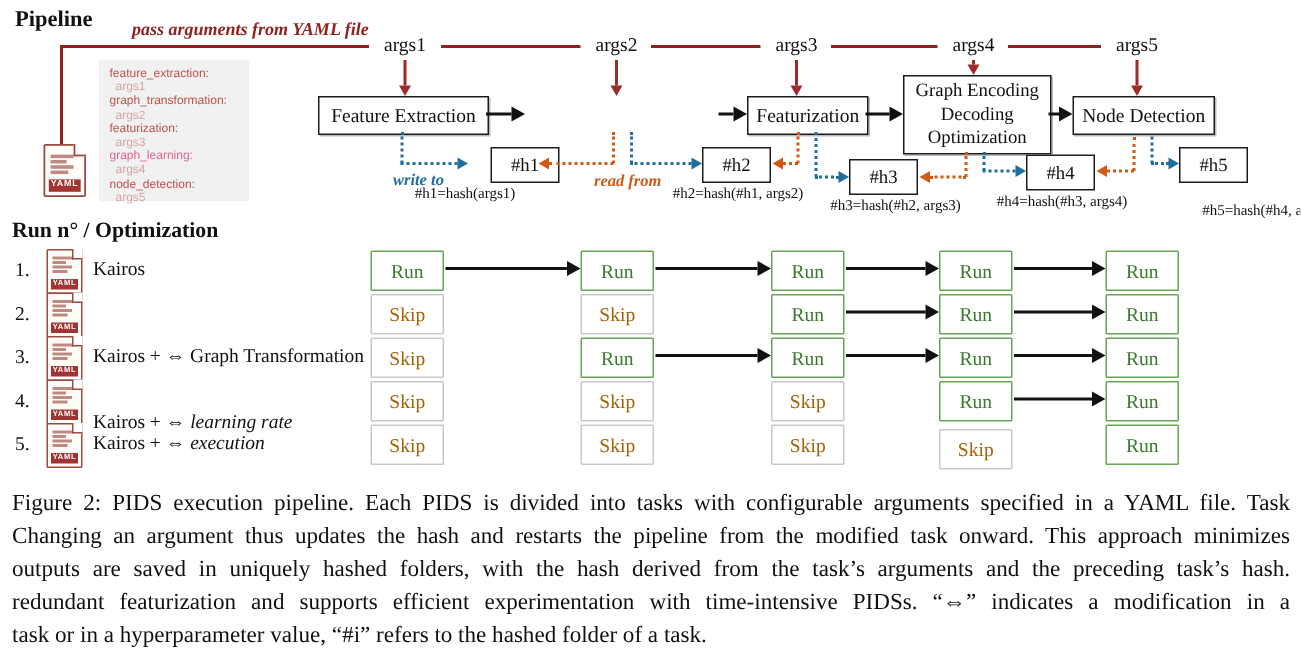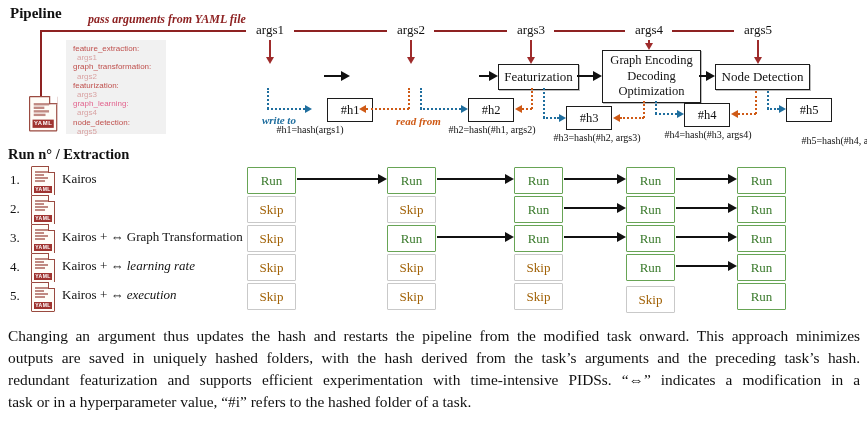--- a/index.html
+++ b/index.html
@@ -115,20 +115,21 @@
     <div class="key">graph_transformation:</div>
     <div class="val">args2</div>
     <div class="key">featurization:</div>
     <div class="val">args3</div>
     <div class="keyh">graph_learning:</div>
     <div class="val">args4</div>
     <div class="key">node_detection:</div>
     <div class="val">args5</div>
   </div>
 
+  <div class="tbox" style="left:212px;top:64px;width:112px;height:24px;">Feature Extraction</div>
   <div class="tbox" style="left:498px;top:64px;width:79px;height:24px;">Featurization</div>
   <div class="tbox multi" style="left:602px;top:50px;width:97px;height:51px;">
     <span>Graph Encoding</span>
     <span>Decoding</span>
     <span>Optimization</span>
   </div>
   <div class="tbox" style="left:715px;top:64px;width:93px;height:24px;">Node Detection</div>
 
   <div class="bline" style="left:324px;top:75px;width:17px;"></div>
     <div class="ah-right-b" style="left:341px;top:71px;"></div>
@@ -176,21 +177,21 @@
   <div class="dot-v-org" style="left:643px;top:101px;height:17px;"></div>
   <div class="dot-h-org" style="left:620px;top:117px;width:24px;"></div>
     <div class="dh-l" style="left:613px;top:114px;"></div>
   <div class="dot-v-org" style="left:755px;top:91px;height:23px;"></div>
   <div class="dot-h-org" style="left:738px;top:113px;width:18px;"></div>
     <div class="dh-l" style="left:731px;top:110px;"></div>
 
   <div class="wlbl" style="left:262px;top:114px;">write to</div>
   <div class="rlbl" style="left:396px;top:115px;">read from</div>
 
-  <div class="runs-header">Run n° / Extraction</div>
+  <div class="runs-header">Run n° / Optimization</div>
 
   <div class="rnum" style="top:172px;">1.</div>
   <div class="yicon" style="left:31px;top:166px;">
       <div class="yfold"></div>
       <div class="yl" style="top:4px;"></div>
       <div class="yl" style="top:7px;width:9px;"></div>
       <div class="yl" style="top:10px;"></div>
       <div class="yl" style="top:13px;width:10px;"></div>
       <div class="ybanner">YAML</div>
     </div>
@@ -252,21 +253,21 @@
 
   <div class="rnum" style="top:259px;">4.</div>
   <div class="yicon" style="left:31px;top:253px;">
       <div class="yfold"></div>
       <div class="yl" style="top:4px;"></div>
       <div class="yl" style="top:7px;width:9px;"></div>
       <div class="yl" style="top:10px;"></div>
       <div class="yl" style="top:13px;width:10px;"></div>
       <div class="ybanner">YAML</div>
     </div>
-  <div class="rdesc" style="top:258px;"><span>Kairos + ⇔ </span><i>learning rate</i></div>
+  <div class="rdesc" style="top:273px;"><span>Kairos + ⇔ </span><i>learning rate</i></div>
   <div class="btn skip" style="left:247px;top:254px;">Skip</div>
   <div class="btn skip" style="left:387px;top:254px;">Skip</div>
   <div class="btn skip" style="left:514px;top:254px;">Skip</div>
   <div class="btn run" style="left:626px;top:254px;">Run</div>
   <div class="btn run" style="left:737px;top:254px;">Run</div>
   <div class="gline" style="left:676px;top:265px;width:52px;"></div>
     <div class="gah" style="left:728px;top:261px;"></div>
 
   <div class="rnum" style="top:288px;">5.</div>
   <div class="yicon" style="left:31px;top:282px;">
@@ -278,19 +279,20 @@
       <div class="ybanner">YAML</div>
     </div>
   <div class="rdesc" style="top:287px;"><span>Kairos + ⇔ </span><i>execution</i></div>
   <div class="btn skip" style="left:247px;top:283px;">Skip</div>
   <div class="btn skip" style="left:387px;top:283px;">Skip</div>
   <div class="btn skip" style="left:514px;top:283px;">Skip</div>
   <div class="btn skip" style="left:626px;top:286px;">Skip</div>
   <div class="btn run" style="left:737px;top:283px;">Run</div>
 
   <div class="caption">
+    <div class="cap-line">Figure 2: PIDS execution pipeline. Each PIDS is divided into tasks with configurable arguments specified in a YAML file. Task</div>
     <div class="cap-line">Changing an argument thus updates the hash and restarts the pipeline from the modified task onward. This approach minimizes</div>
     <div class="cap-line">outputs are saved in uniquely hashed folders, with the hash derived from the task’s arguments and the preceding task’s hash.</div>
     <div class="cap-line">redundant featurization and supports efficient experimentation with time-intensive PIDSs. “⇔” indicates a modification in a</div>
     <div class="cap-line last">task or in a hyperparameter value, “#i” refers to the hashed folder of a task.</div>
   </div>
 
 </div>
 
 </body></html>

